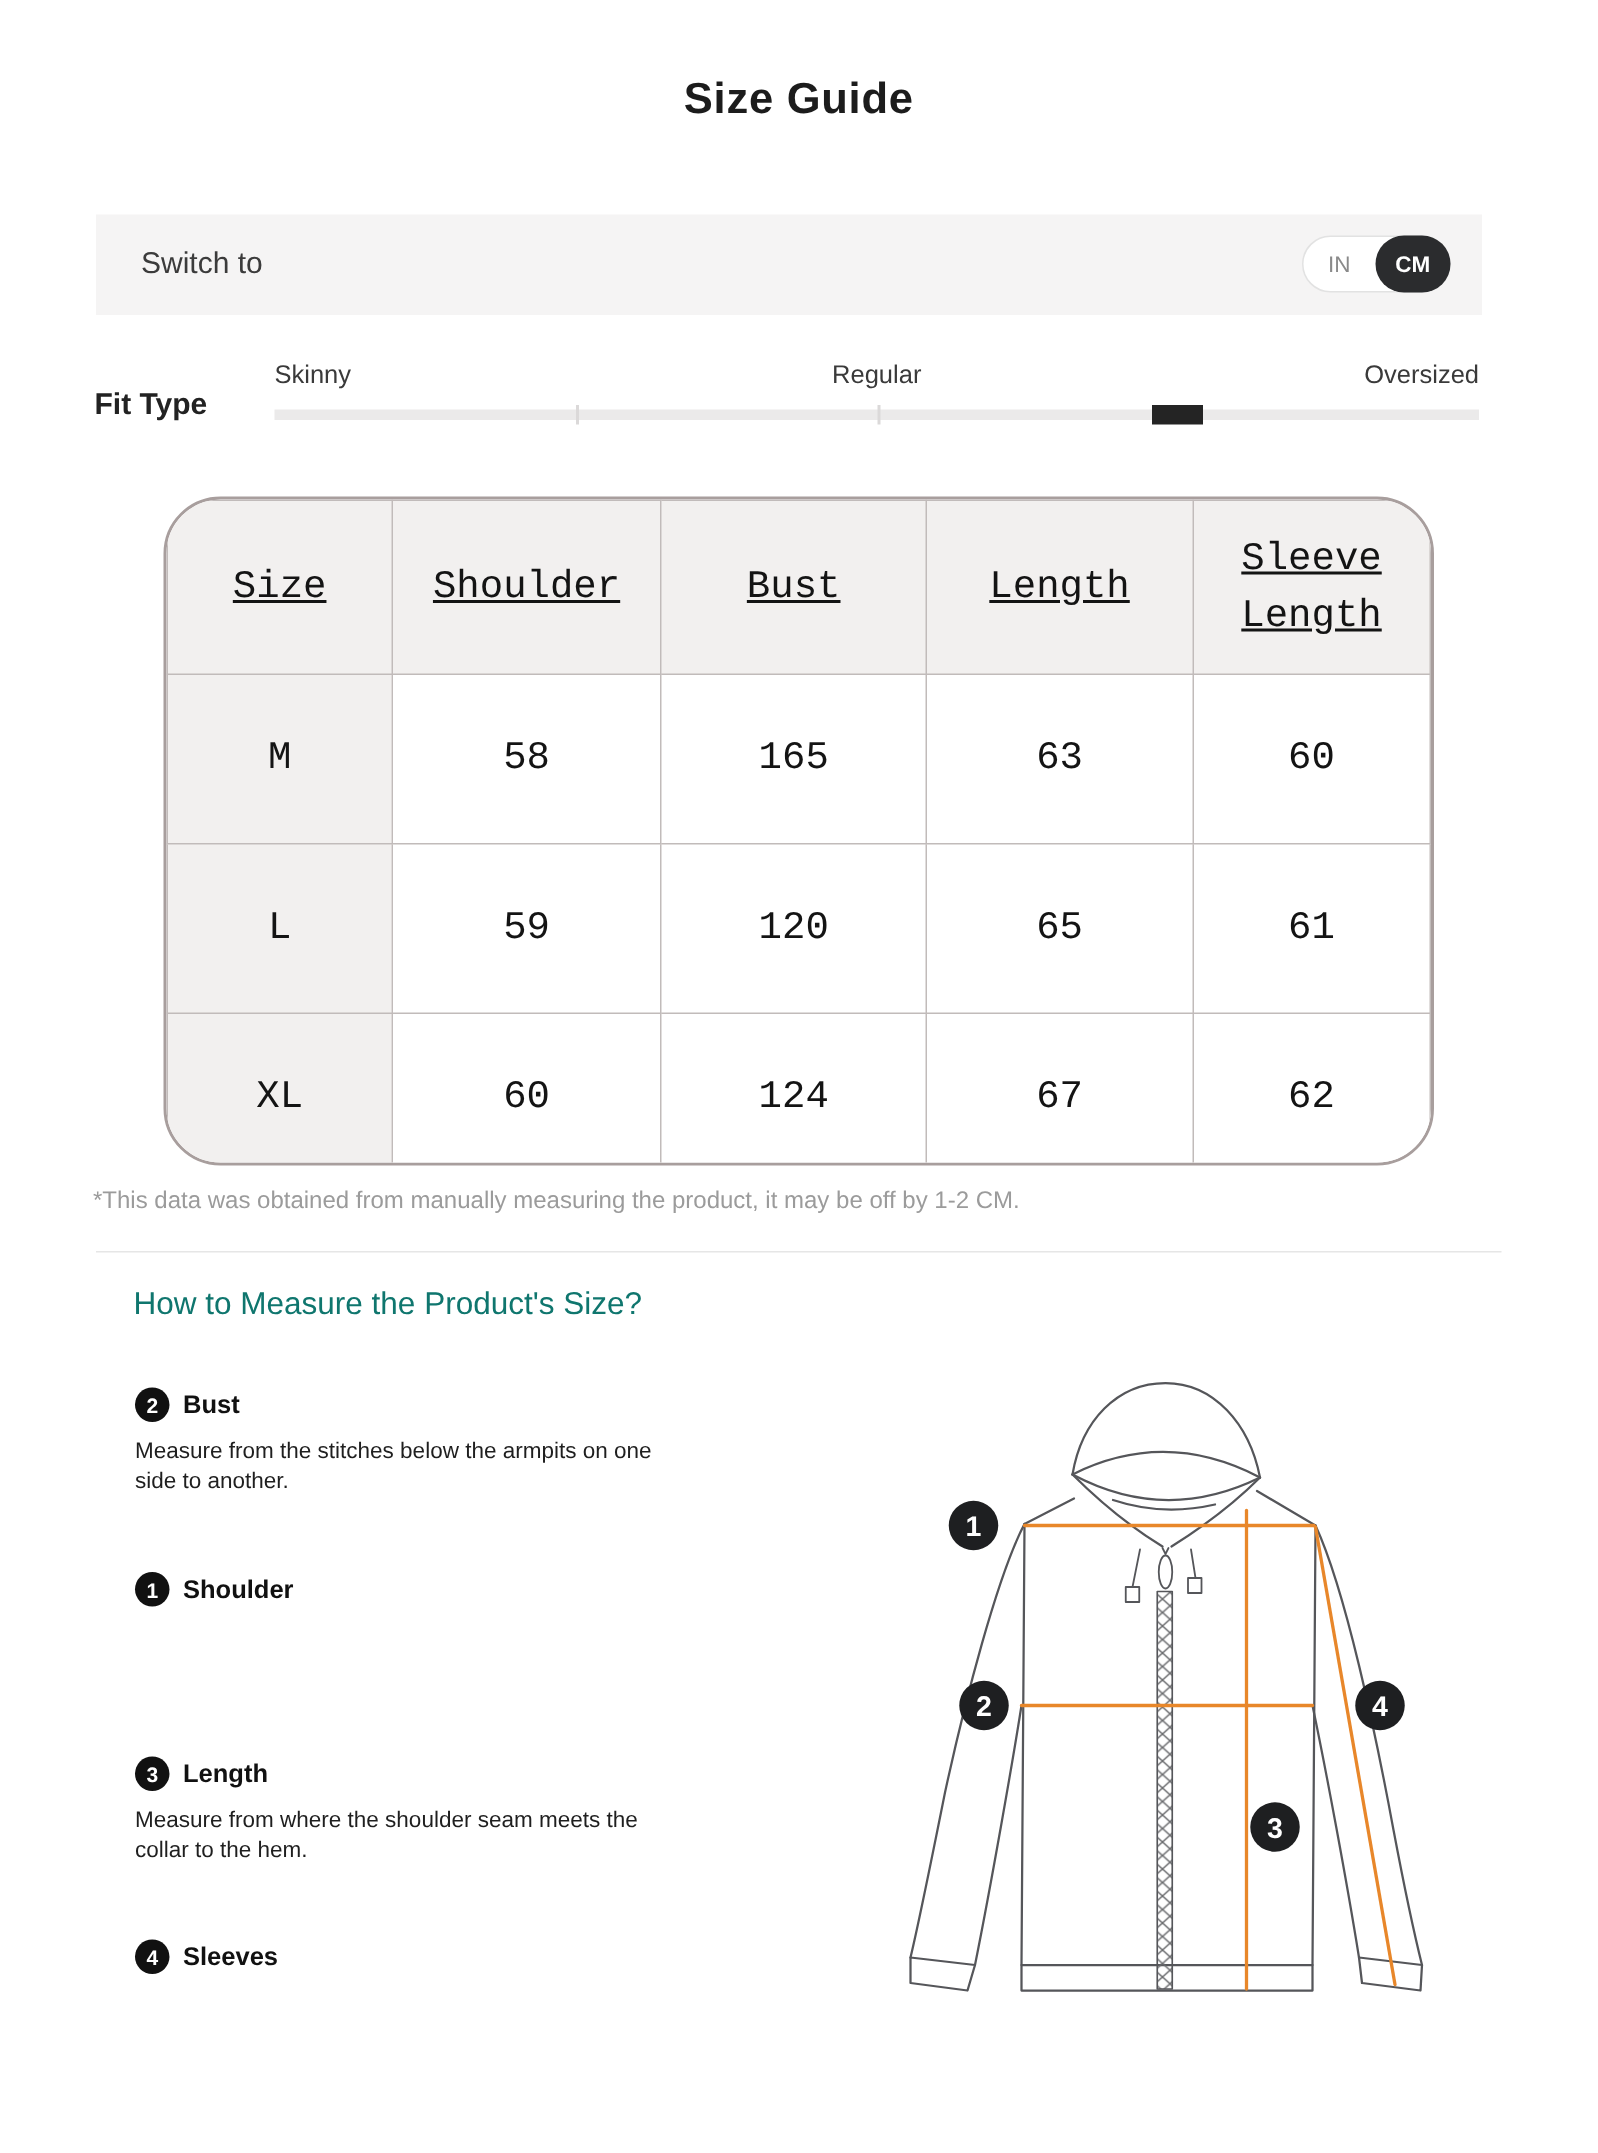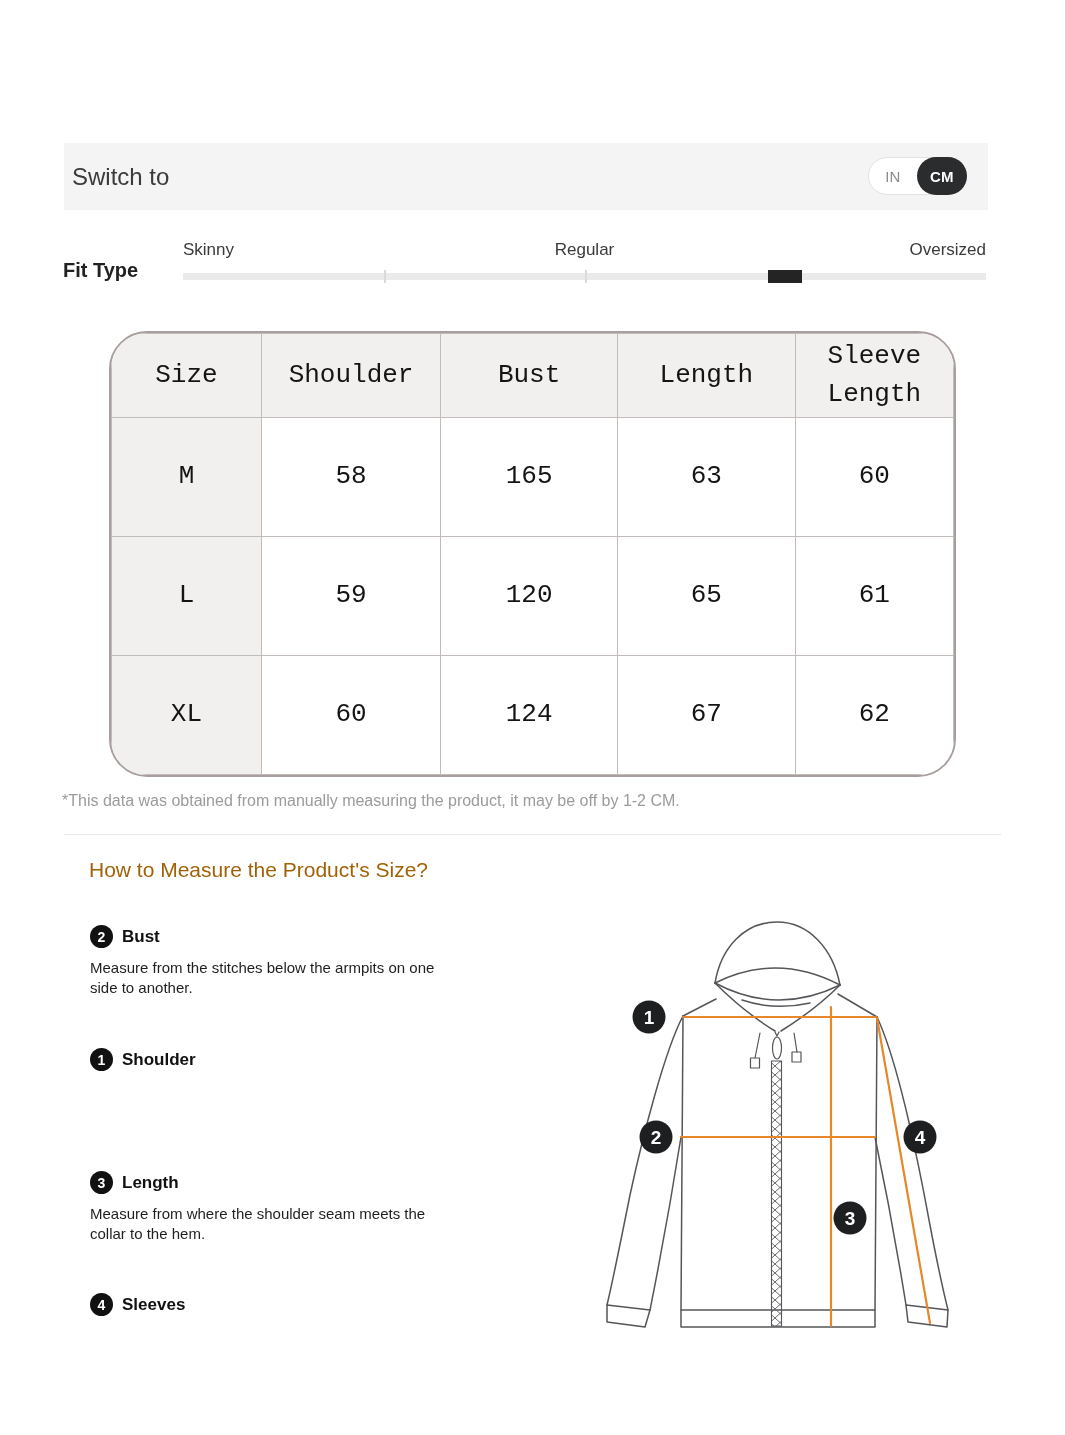--- a/index.html
+++ b/index.html
@@ -7,21 +7,21 @@
   body { font-family:"Liberation Sans", sans-serif; color:#1c1c1c; }
   .screen { position:relative; width:1065px; height:1435px; background:#fff; overflow:hidden; margin:0 auto; }
 
   
   .page-title { position:absolute; top:50px; left:0; width:100%; text-align:center;
     font-size:29px; font-weight:700; color:#1c1c1c; letter-spacing:.5px; }
 
   
   .unit-bar { position:absolute; left:64px; top:143px; width:924px; height:67px;
     background:#f5f4f4; display:flex; align-items:center; }
-  .unit-bar-label { font-size:24px; color:#3b3b3b; margin-left:8px; }
+  .unit-bar-label { font-size:20px; color:#3b3b3b; margin-left:30px; }
   .unit-toggle { position:absolute; right:21px; top:14px; width:99px; height:38px;
     background:#fff; border:1px solid #e2e2e2; border-radius:20px;
     display:flex; align-items:center; cursor:pointer; }
   .unit-opt-in { width:48px; text-align:center; font-size:15px; color:#8a8a8a; }
   .unit-opt-cm { width:51px; height:38px; margin:-1px -1px -1px 0; border-radius:20px;
     background:#2b2c2e; color:#fff; font-weight:700; font-size:15px;
     display:flex; align-items:center; justify-content:center; }
 
   
   .fit-label { position:absolute; left:63px; top:259px; font-size:20px; font-weight:700; color:#222; }
@@ -34,48 +34,49 @@
   .fit-tick.t25 { left:25%; } .fit-tick.t50 { left:50%; }
   .fit-handle { position:absolute; top:-3px; left:calc(75% - 17px); width:34px; height:13px; background:#242424; }
 
   
   .size-table-wrap { position:absolute; left:109px; top:331px; width:847px; height:446px;
     border:2px solid #a89e9d; border-radius:38px; overflow:hidden; background:#fff; }
   table.size-table { width:100%; height:100%; border-collapse:collapse; table-layout:fixed;
     font-family:"Liberation Mono","DejaVu Sans Mono",monospace; color:#141414; }
   .size-table th, .size-table td { border:1px solid #c1bbba; text-align:center; vertical-align:middle;
     font-weight:400; font-size:26px; line-height:1.45; }
-  .size-table thead tr { height:84px; }
+  .size-table thead tr { height:116px;text-decoration:underline; }
   .size-table tbody tr { height:113px; }
   .size-table thead th { background:#f2f0ef; }
   .size-table tbody td:first-child { background:#f2f0ef; }
   .size-table tbody td { background:#fff; }
 
   
   .disclaimer { position:absolute; left:62px; top:792px; font-size:16px; color:#9b9b9b; }
   .divider { position:absolute; left:64px; top:834px; width:937px; height:1px; background:#e6e6e6; }
 
   
-  .howto-heading { position:absolute; left:89px; top:858px; font-size:21px; color:#a16207; }
+  .howto-heading { position:absolute; left:89px; top:858px; font-size:21px; color:#0f766e; }
   .measure-item { position:absolute; left:90px; width:352px; }
   .mi-1 { top:925px; } .mi-2 { top:1048px; } .mi-3 { top:1171px; } .mi-4 { top:1293px; }
   .mi-head { display:flex; align-items:center; gap:9px; }
   .mi-badge { width:23px; height:23px; border-radius:50%; background:#111;
     color:#fff; font-size:14px; font-weight:700; display:flex; align-items:center; justify-content:center; flex:0 0 auto; }
   .mi-label { font-size:17px; font-weight:700; color:#111; }
   .mi-desc { margin-top:10px; font-size:15px; line-height:20px; color:#1f1f1f; }
 
   
   .diagram { position:absolute; left:585px; top:895px; width:480px; height:445px; }
 </style>
 </head>
 <body>
 
 <div class="screen">
 
+  <div class="page-title">Size Guide</div>
 
   <div class="unit-bar">
     <span class="unit-bar-label">Switch to</span>
     <div class="unit-toggle">
       <span class="unit-opt-in">IN</span>
       <span class="unit-opt-cm">CM</span>
     </div>
   </div>
 
   <div class="fit-label">Fit Type</div>

